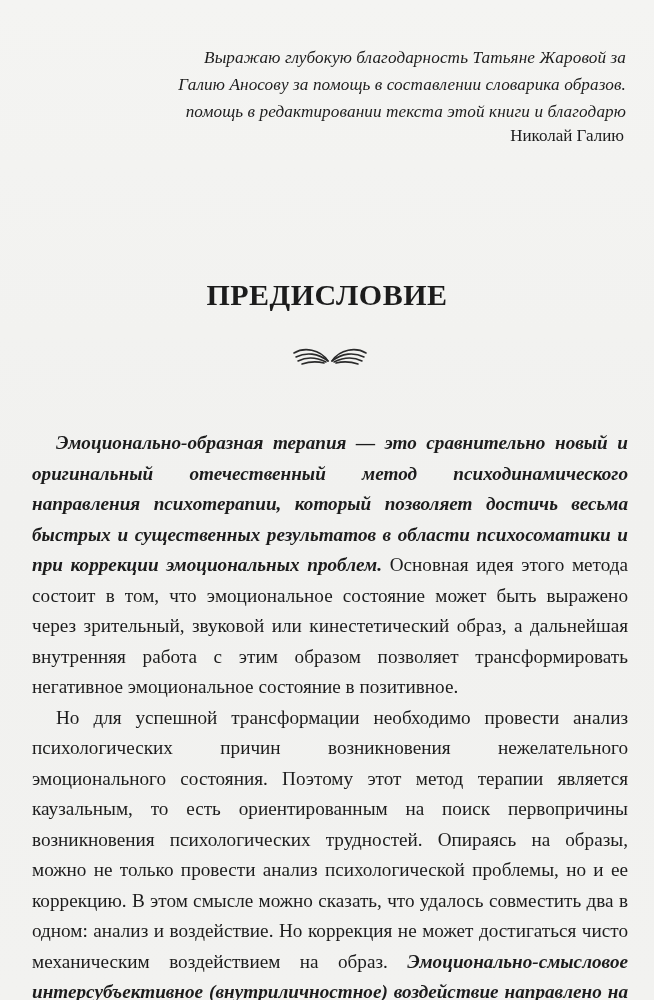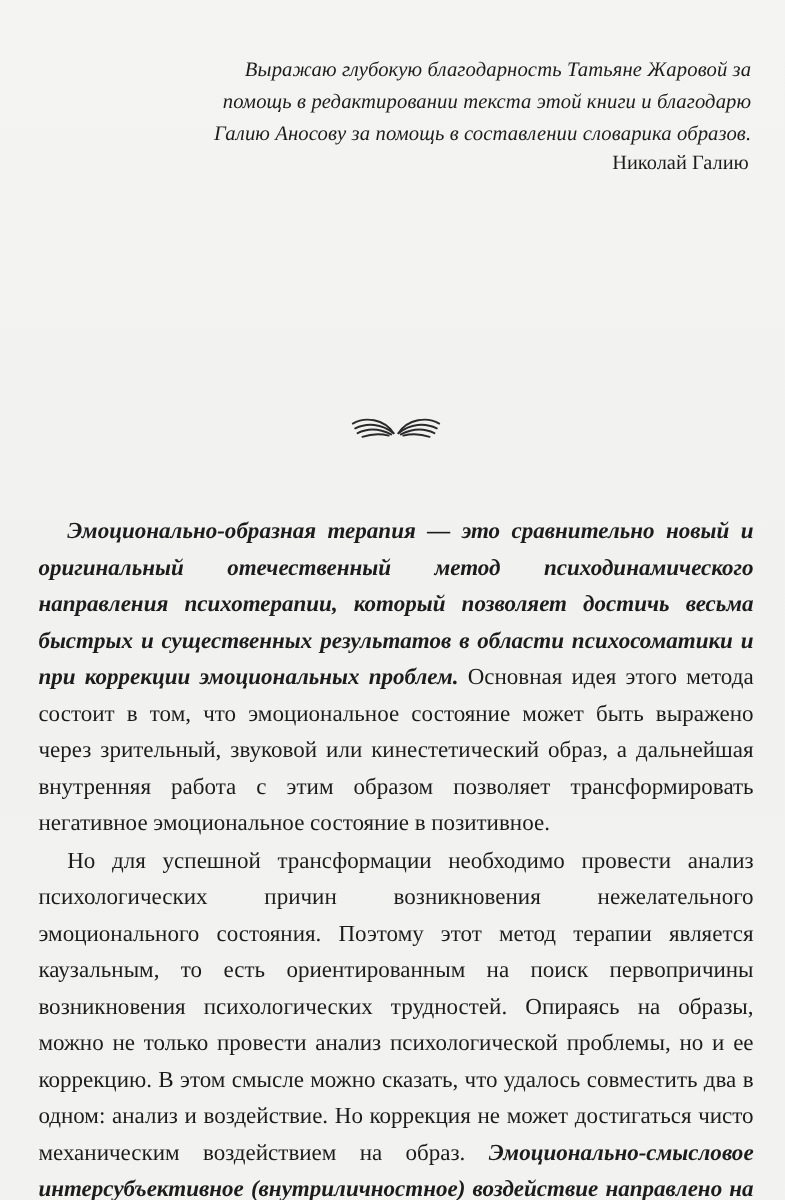--- a/index.html
+++ b/index.html
@@ -40,25 +40,26 @@
   .body-text p { margin: 0; text-indent: 24px; }
   .bi { font-weight: bold; font-style: italic; }
 </style>
 </head>
 <body>
 
 <div class="page">
 
   <div class="ack">
     <p>Выражаю глубокую благодарность Татьяне Жаровой за</p>
+    <p>Галию Аносову за помощь в составлении словарика образов.</p>
     <p>помощь в редактировании текста этой книги и благодарю</p>
-    <p>Галию Аносову за помощь в составлении словарика образов.</p>
   </div>
   <div class="signature">Николай Галию</div>
 
+  <div class="title">ПРЕДИСЛОВИЕ</div>
 
   <svg class="ornament" viewBox="0 0 80 22">
     <g fill="none" stroke="#2a2a2a" stroke-width="1.6" stroke-linecap="round">
       <path d="M38 16 C30 4, 14 2, 4 8"></path>
       <path d="M38 16 C28 8, 16 7, 6 12"></path>
       <path d="M36 17 C26 12, 16 12, 8 16"></path>
       <path d="M34 18 C26 16, 18 17, 12 19"></path>
       <path d="M42 16 C50 4, 66 2, 76 8"></path>
       <path d="M42 16 C52 8, 64 7, 74 12"></path>
       <path d="M44 17 C54 12, 64 12, 72 16"></path>

